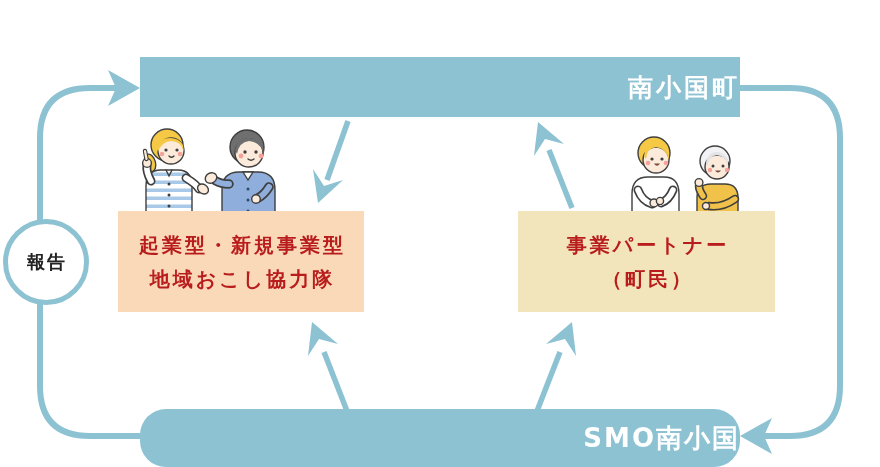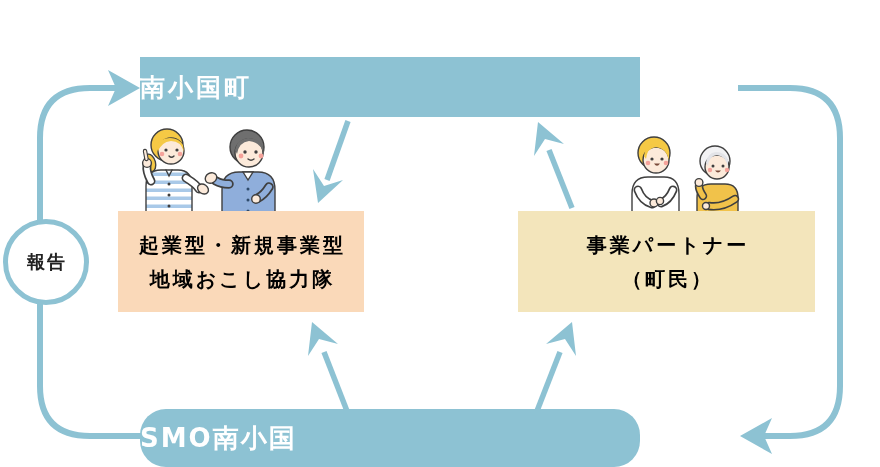--- a/index.html
+++ b/index.html
@@ -2,33 +2,33 @@
 <html><head>
 <meta charset="utf-8">
 <style>
   html,body{margin:0;padding:0;background:#ffffff;}
   .canvas{
     position:relative;width:880px;height:467px;overflow:hidden;background:#ffffff;
     font-family:"DejaVu Sans", "Liberation Sans", sans-serif;
   }
   .svg-layer{position:absolute;left:0;top:0;width:880px;height:467px;z-index:1;}
   .bar{
-    position:absolute;left:140px;width:500px;background:#8DC2D3;color:#ffffff;
-    display:flex;align-items:center;justify-content:flex-start;font-weight:bold;z-index:2;
+    position:absolute;left:140px;width:600px;background:#8DC2D3;color:#ffffff;
+    display:flex;align-items:center;justify-content:flex-end;font-weight:bold;z-index:2;
   }
   .bar.top{top:57px;height:60px;font-size:25px;letter-spacing:3px;}
   .bar.bottom{top:409px;height:58px;font-size:26px;letter-spacing:2px;border-radius:26px;}
   .box{
-    position:absolute;top:211px;height:101px;z-index:2;color:#000000;
+    position:absolute;top:211px;height:101px;z-index:2;color:#b91c1c;
     display:flex;flex-direction:column;align-items:center;justify-content:center;
     font-weight:bold;font-size:20px;letter-spacing:3px;line-height:34px;text-align:center;
   }
   .box .line{text-indent:3px;}
   .box.left{left:118px;width:246px;background:#FAD9B9;}
-  .box.right{left:518px;width:297px;background:#F3E5BB;}
+  .box.right{left:518px;width:257px;background:#F3E5BB;}
   .badge{
     position:absolute;width:76px;height:76px;border-radius:50%;background:#ffffff;
     border:5px solid #8DC2D3;z-index:2;color:#222222;
     display:flex;flex-direction:column;align-items:center;justify-content:center;
     font-weight:bold;font-size:18px;letter-spacing:2px;line-height:22px;text-align:center;
   }
   .badge.left{left:3px;top:219px;}
   .badge.right{left:794px;top:218px;}
   .badge .bline{text-indent:2px;}
 </style>

